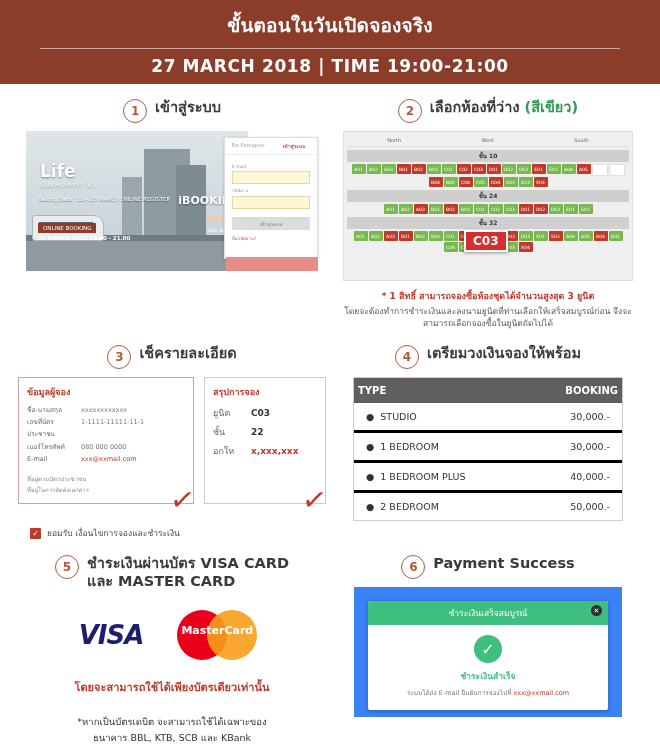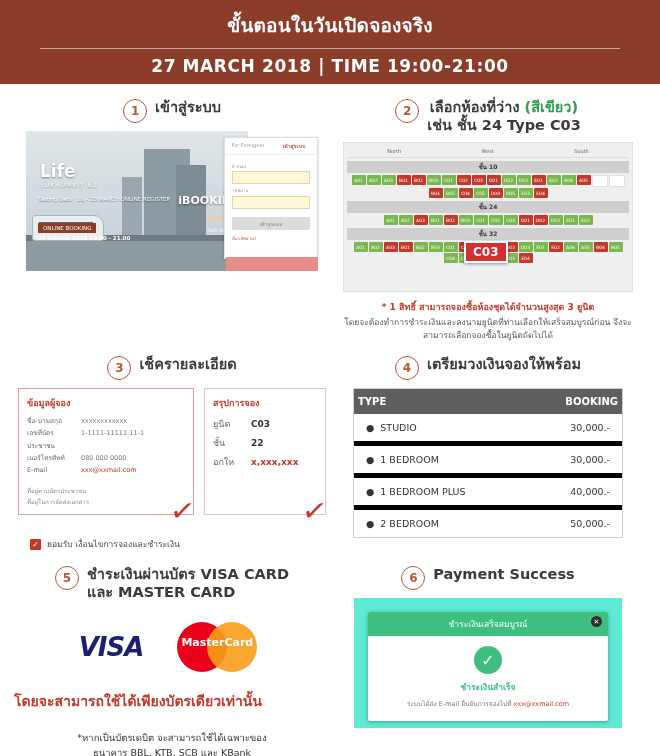--- a/index.html
+++ b/index.html
@@ -106,38 +106,38 @@
 
   .s3-foot{display:flex;align-items:center;gap:6px;margin:22px 0 0 16px;}
   .cbox{width:11px;height:11px;background:#c0392b;color:#fff;font-size:8px;display:flex;align-items:center;justify-content:center;border-radius:1px;}
   .s3-ftxt{font-size:8.5px;color:#444;}
   .s3-btn{margin-left:10px;border:1px solid #c0392b;color:#c0392b;font-size:8.5px;padding:4px 9px;border-radius:2px;}
 
   
   .s4{width:270px;margin:0 auto;border:1px solid #cfcfcf;box-sizing:border-box;}
   .s4-h{display:flex;background:#5f5f5f;color:#fff;font-size:10px;font-weight:bold;padding:7px 4px;}
   .s4-h .a{flex:1;}
-  .s4-r{display:flex;font-size:9.5px;color:#333;padding:8px 12px;border-bottom:5px solid #000000;}
+  .s4-r{display:flex;font-size:9.5px;color:#333;padding:8px 12px;border-bottom:3px solid #000000;}
   .s4-r:last-child{border-bottom:none;}
   .s4-r .a{flex:1;}
   .dot{color:#333;margin-right:6px;}
 
   
   .s5-title{text-align:left;}
   .cards{display:flex;align-items:center;justify-content:center;gap:26px;margin-top:16px;}
   .visa{font-size:26px;font-weight:bold;font-style:italic;color:#1a1f71;letter-spacing:-1px;}
   .mc{position:relative;width:96px;height:58px;background:#fff;}
   .mc .c1{position:absolute;left:8px;top:4px;width:50px;height:50px;border-radius:50%;background:#eb001b;}
   .mc .c2{position:absolute;left:38px;top:4px;width:50px;height:50px;border-radius:50%;background:#f79e1b;opacity:.9;}
   .mc .t{position:absolute;left:0;right:0;top:18px;text-align:center;color:#fff;font-size:11px;font-weight:bold;z-index:3;}
-  .s5-note{color:#c0392b;font-size:14px;font-weight:bold;text-align:left;margin-top:14px;}
+  .s5-note{color:#c0392b;font-size:11px;font-weight:bold;text-align:center;margin-top:14px;}
   .s5-note2{color:#333;font-size:9.5px;text-align:center;margin-top:18px;line-height:1.6;}
 
   
-  .s6{width:268px;height:130px;margin:8px auto 0;background:#5eead4;position:relative;}
+  .s6{width:268px;height:130px;margin:8px auto 0;background:#3b82f6;position:relative;}
   .s6-box{position:absolute;left:14px;top:14px;right:14px;background:#fff;border-radius:2px;overflow:hidden;box-shadow:0 1px 4px rgba(0,0,0,.3);}
   .s6-bar{background:#3fbf7f;color:#fff;font-size:8.5px;padding:5px 8px;display:flex;align-items:center;justify-content:center;position:relative;}
   .s6-x{position:absolute;right:6px;top:4px;width:11px;height:11px;border-radius:50%;background:#2f2f2f;color:#fff;font-size:7px;display:flex;align-items:center;justify-content:center;}
   .s6-body{padding:10px 8px 12px;text-align:center;}
   .s6-circle{width:28px;height:28px;border-radius:50%;background:#3fbf7f;color:#fff;margin:0 auto 6px;font-size:16px;display:flex;align-items:center;justify-content:center;}
   .s6-ok{color:#3fbf7f;font-size:8.5px;font-weight:bold;}
   .s6-sub{color:#777;font-size:6.5px;margin-top:5px;}
   .s6-sub .m{color:#c0392b;}
 </style>
 </head>
@@ -202,21 +202,20 @@
           </div>
           <div class="s1-strip"></div>
         </div>
       </div>
 
       <div class="col">
         <div class="step-head">
           <div class="num">2</div>
           <div class="step-title">
             <span>เลือกห้องที่ว่าง </span><span class="green">(สีเขียว)</span><br>
-            <span>เช่น ชั้น 24 Type C03</span>
           </div>
         </div>
 
         <div class="s2">
           <div class="s2-top">
             <span>North</span>
             <span>West</span>
             <span>South</span>
           </div>
 

